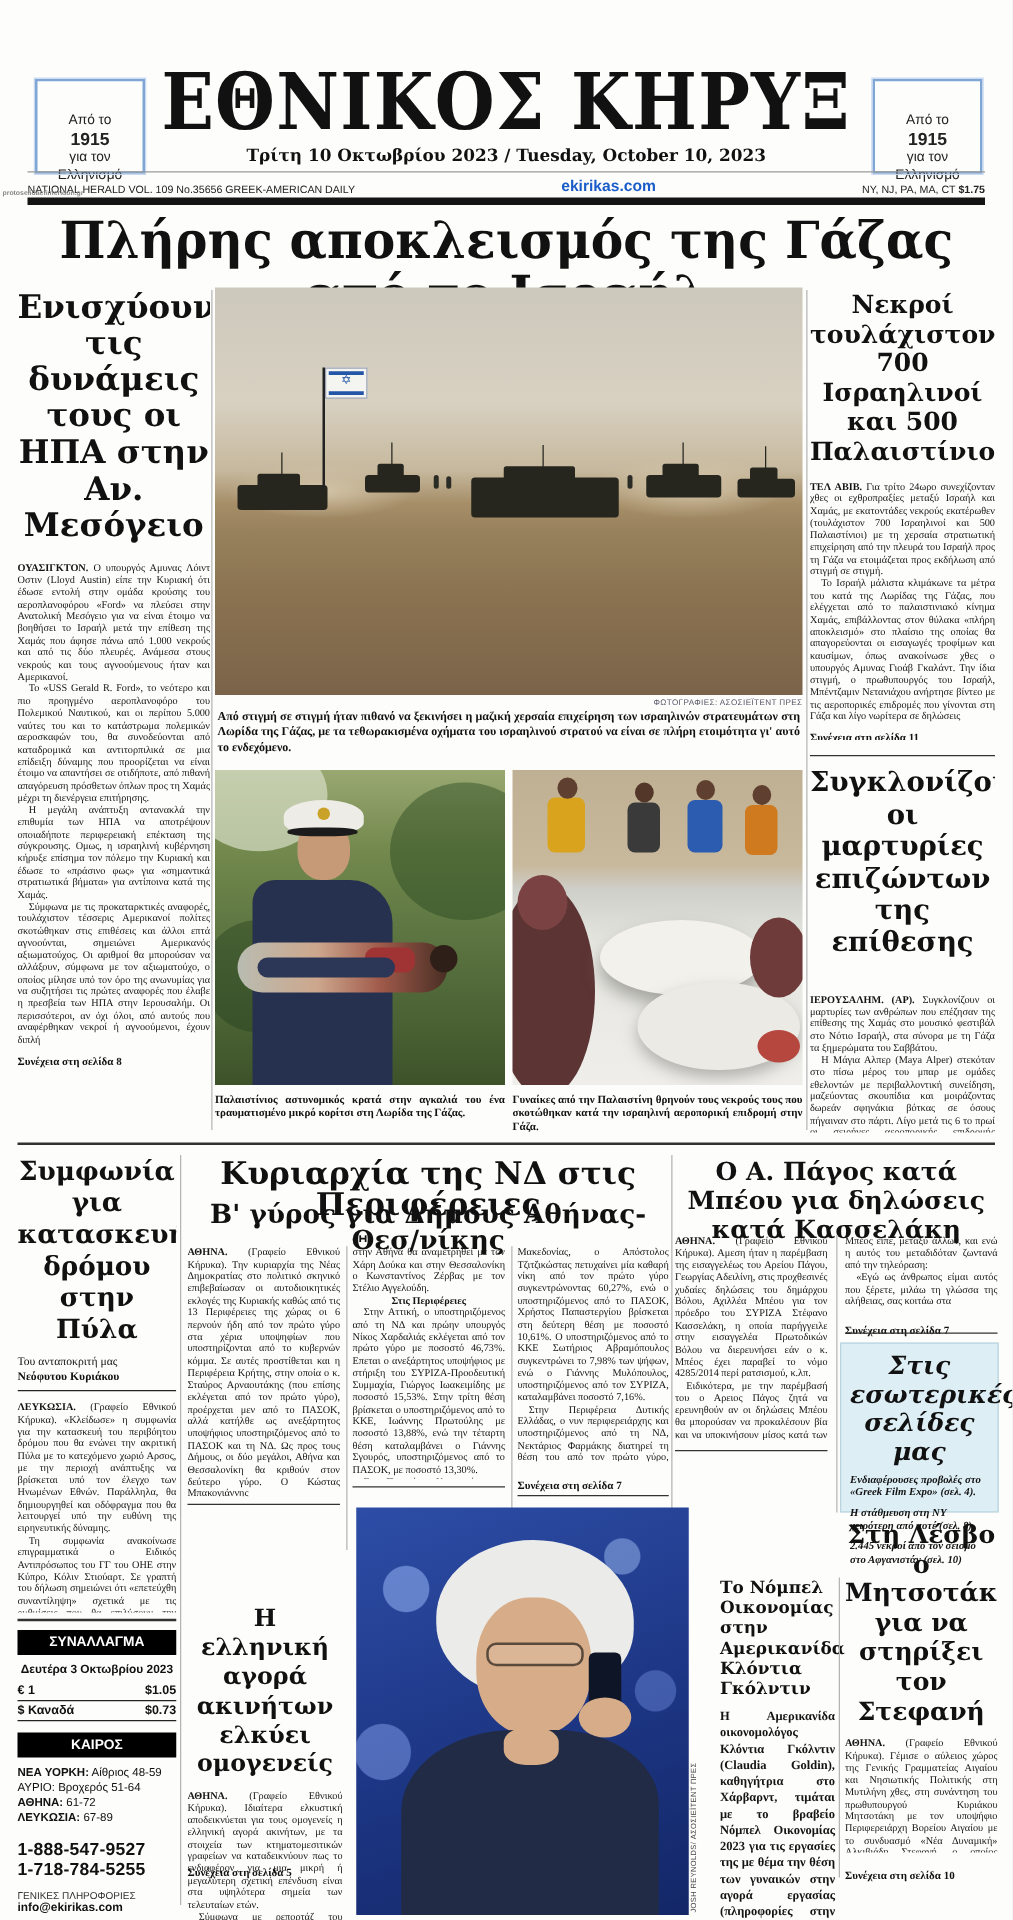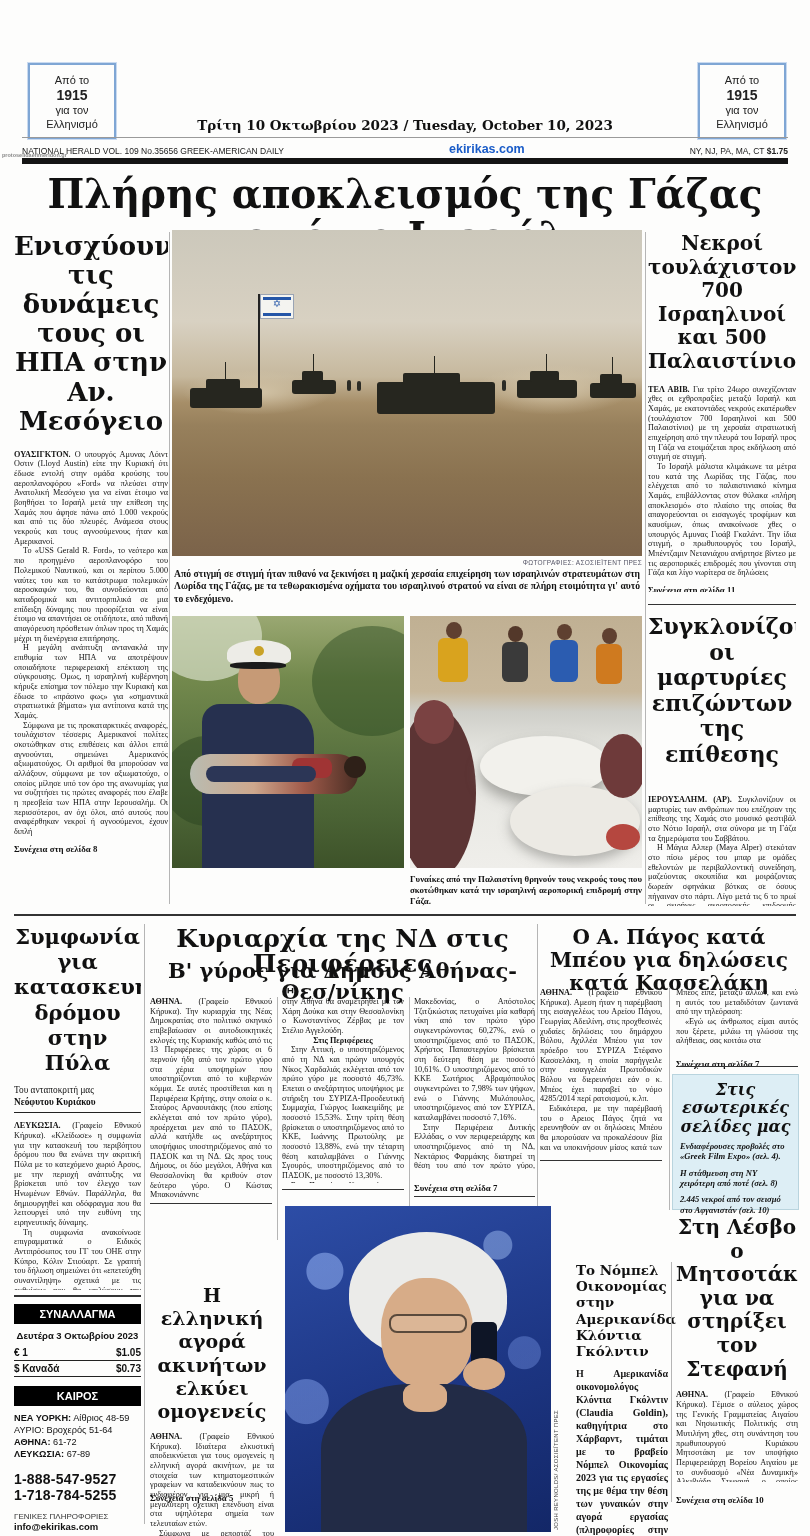--- a/index.html
+++ b/index.html
@@ -1,21 +1,21 @@
 <!DOCTYPE html>
 <html><head>
 <meta charset="utf-8">
 <style>
   html,body{margin:0;padding:0;background:#e9e9e9;}
   #page{position:relative;width:810px;height:1536px;background:#fdfdfc;margin:0 auto;overflow:hidden;
         font-family:"Liberation Serif",serif;color:#111;}
   .abs{position:absolute;}
   
   .badge{position:absolute;top:63px;width:88px;height:76px;border:2px solid #7fa6d4;outline:1px solid #c9daf0;
-         text-align:center;font-family:"Liberation Sans",sans-serif;color:#222;padding-top:8px;box-sizing:border-box;}
+         text-align:center;font-family:"Liberation Sans",sans-serif;color:#222;padding-top:24px;box-sizing:border-box;}
   .badge .b1{font-size:11px;line-height:14px;}
   .badge .b2{font-size:14px;font-weight:bold;line-height:16px;}
   .mast-title{position:absolute;left:0;right:0;top:44px;text-align:center;}
   .mast-title span{display:inline-block;font-family:"DejaVu Serif",serif;font-weight:bold;font-size:55px;
          letter-spacing:1px;transform:scaleY(1.14);transform-origin:top;white-space:nowrap;}
   .mast-date{position:absolute;left:0;right:0;top:117px;text-align:center;font-size:13.5px;font-weight:bold;
          font-family:"DejaVu Serif",serif;}
   .hairline{position:absolute;height:1px;background:#9a9a9a;}
   .inforow{position:absolute;top:140px;left:22px;width:766px;height:16px;font-family:"Liberation Sans",sans-serif;
           font-size:8.5px;color:#222;display:flex;justify-content:space-between;align-items:flex-end;}
@@ -47,21 +47,21 @@
   .exrow:first-of-type{border-top:1px solid #222;}
   .wline{font:9.2px/1.32 "Liberation Sans",sans-serif;}
   .wline b{font-weight:bold;}
   .phones{font:bold 14px/1.2 "Liberation Sans",sans-serif;margin-top:10px;letter-spacing:.2px;}
   .geninfo{font:8px "Liberation Sans",sans-serif;color:#333;margin-top:8px;}
   .email{font:bold 9.5px "Liberation Sans",sans-serif;color:#111;}
   
   .insidebox{position:absolute;left:672px;top:1074px;width:127px;height:136px;background:#ddeef5;
              border:1px solid #b9d4de;box-sizing:border-box;padding:6px 7px;}
   .insidebox h3{margin:0 0 5px;font-family:"DejaVu Serif",serif;font-style:italic;font-weight:bold;
-                font-size:16px;line-height:1.15;text-align:center;}
+                font-size:20px;line-height:1.15;text-align:center;}
   .insidebox p{margin:0 0 6px;font-style:italic;font-weight:bold;font-size:8.6px;line-height:1.2;}
   
   .photo{position:absolute;overflow:hidden;}
   .photo *{position:absolute;}
   .p-tanks{background:linear-gradient(180deg,#ccc8bb 0%,#d8d1c2 28%,#c6b89d 45%,#a68e68 53%,#97805c 60%,#8a7250 76%,#7b634a 100%);}
   .dust{background:radial-gradient(ellipse,rgba(214,200,172,.9),rgba(214,200,172,0) 70%);}
   .tank{background:#26261f;border-radius:3px;}
   .tank:before{content:"";position:absolute;top:-9px;left:22%;width:48%;height:11px;background:#26261f;border-radius:2px;}
   .tank:after{content:"";position:absolute;top:-26px;left:48%;width:1px;height:18px;background:#26261f;}
   .flag{background:#f4f4f0;border:1px solid #9aa4b4;}
@@ -89,20 +89,23 @@
     <div class="b2">1915</div>
     <div class="b1">για τον</div>
     <div class="b1">Ελληνισμό</div>
   </div>
   <div class="badge" style="left:698px;">
     <div class="b1">Από το</div>
     <div class="b2">1915</div>
     <div class="b1">για τον</div>
     <div class="b1">Ελληνισμό</div>
   </div>
+  <div class="mast-title">
+    <span>ΕΘΝΙΚΟΣ ΚΗΡΥΞ</span>
+  </div>
   <div class="mast-date">Τρίτη 10 Οκτωβρίου 2023 / Tuesday, October 10, 2023</div>
   <div class="hairline" style="left:22px;top:137px;width:766px;"></div>
   <div class="inforow">
     <span>NATIONAL HERALD VOL. 109 No.35656  GREEK-AMERICAN DAILY</span>
     <span class="site">ekirikas.com</span>
     <span>
       <span>NY, NJ, PA, MA, CT</span>
       <b>$1.75</b>
     </span>
   </div>
@@ -152,20 +155,21 @@
     <div style="left:66px;top:40px;width:42px;height:48px;background:#c69a76;border-radius:45%;"></div>
     <div style="left:55px;top:24px;width:64px;height:26px;background:#edece7;border-radius:50% 50% 30% 30%;"></div>
     <div style="left:58px;top:46px;width:56px;height:7px;background:#1b1b1b;border-radius:40%;"></div>
     <div style="left:82px;top:30px;width:10px;height:10px;background:#c9a227;border-radius:50%;"></div>
     <div style="left:30px;top:88px;width:112px;height:164px;background:#26304f;border-radius:18px 34px 0 0;"></div>
     <div style="left:18px;top:138px;width:168px;height:40px;background:linear-gradient(90deg,#b9bcb1,#cda78d 38%,#a05a4a 68%,#492e24);border-radius:20px;"></div>
     <div style="left:120px;top:142px;width:40px;height:20px;background:#a03434;border-radius:8px;"></div>
     <div style="left:172px;top:140px;width:22px;height:22px;background:#2e2018;border-radius:50%;"></div>
     <div style="left:34px;top:150px;width:110px;height:16px;background:#2c3656;border-radius:8px;"></div>
   </div>
+  <div class="smallcap abs" style="left:172px;top:874px;width:232px;">Παλαιστίνιος αστυνομικός κρατά στην αγκαλιά του ένα τραυματισμένο μικρό κορίτσι στη Λωρίδα της Γάζας.</div>
 
   <div class="photo p-mourn" style="left:410px;top:616px;width:232px;height:252px;">
     <div style="left:28px;top:22px;width:30px;height:44px;background:#d9a31e;border-radius:6px;"></div>
     <div style="left:36px;top:6px;width:16px;height:17px;background:#5f4030;border-radius:50%;"></div>
     <div style="left:92px;top:26px;width:26px;height:40px;background:#3a3a3a;border-radius:6px;"></div>
     <div style="left:98px;top:10px;width:15px;height:16px;background:#53382a;border-radius:50%;"></div>
     <div style="left:140px;top:24px;width:28px;height:42px;background:#2b5cb0;border-radius:6px;"></div>
     <div style="left:147px;top:8px;width:15px;height:16px;background:#5f4030;border-radius:50%;"></div>
     <div style="left:186px;top:28px;width:26px;height:40px;background:#cf7a1f;border-radius:6px;"></div>
     <div style="left:192px;top:12px;width:15px;height:16px;background:#5f4030;border-radius:50%;"></div>

